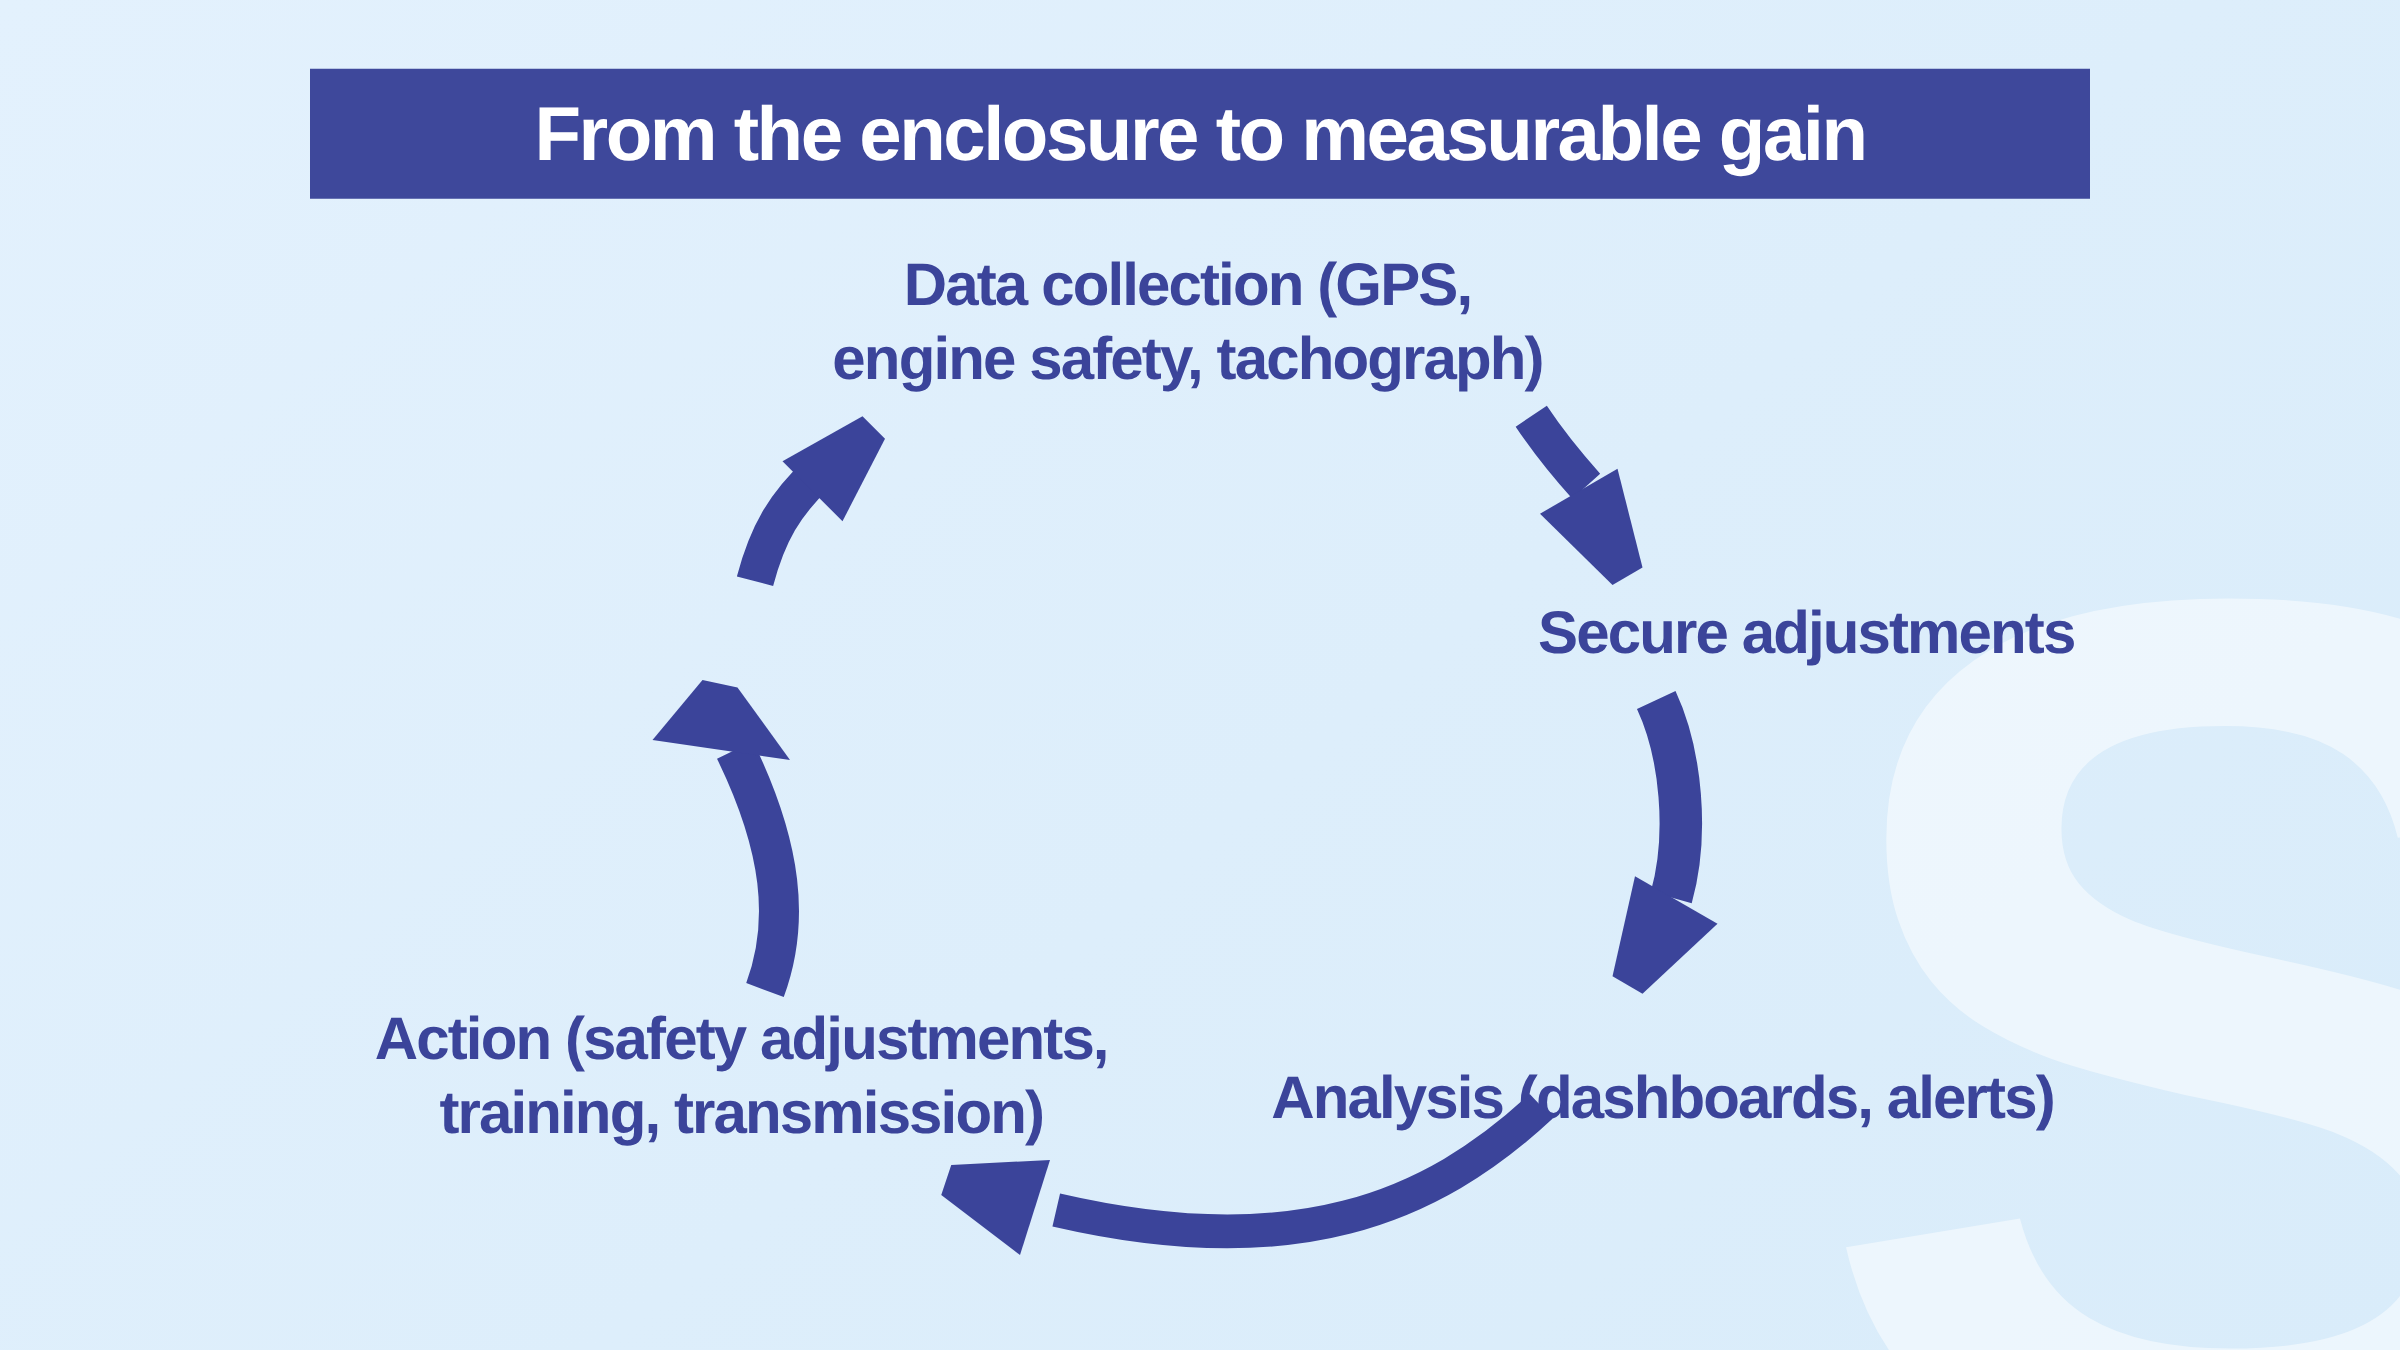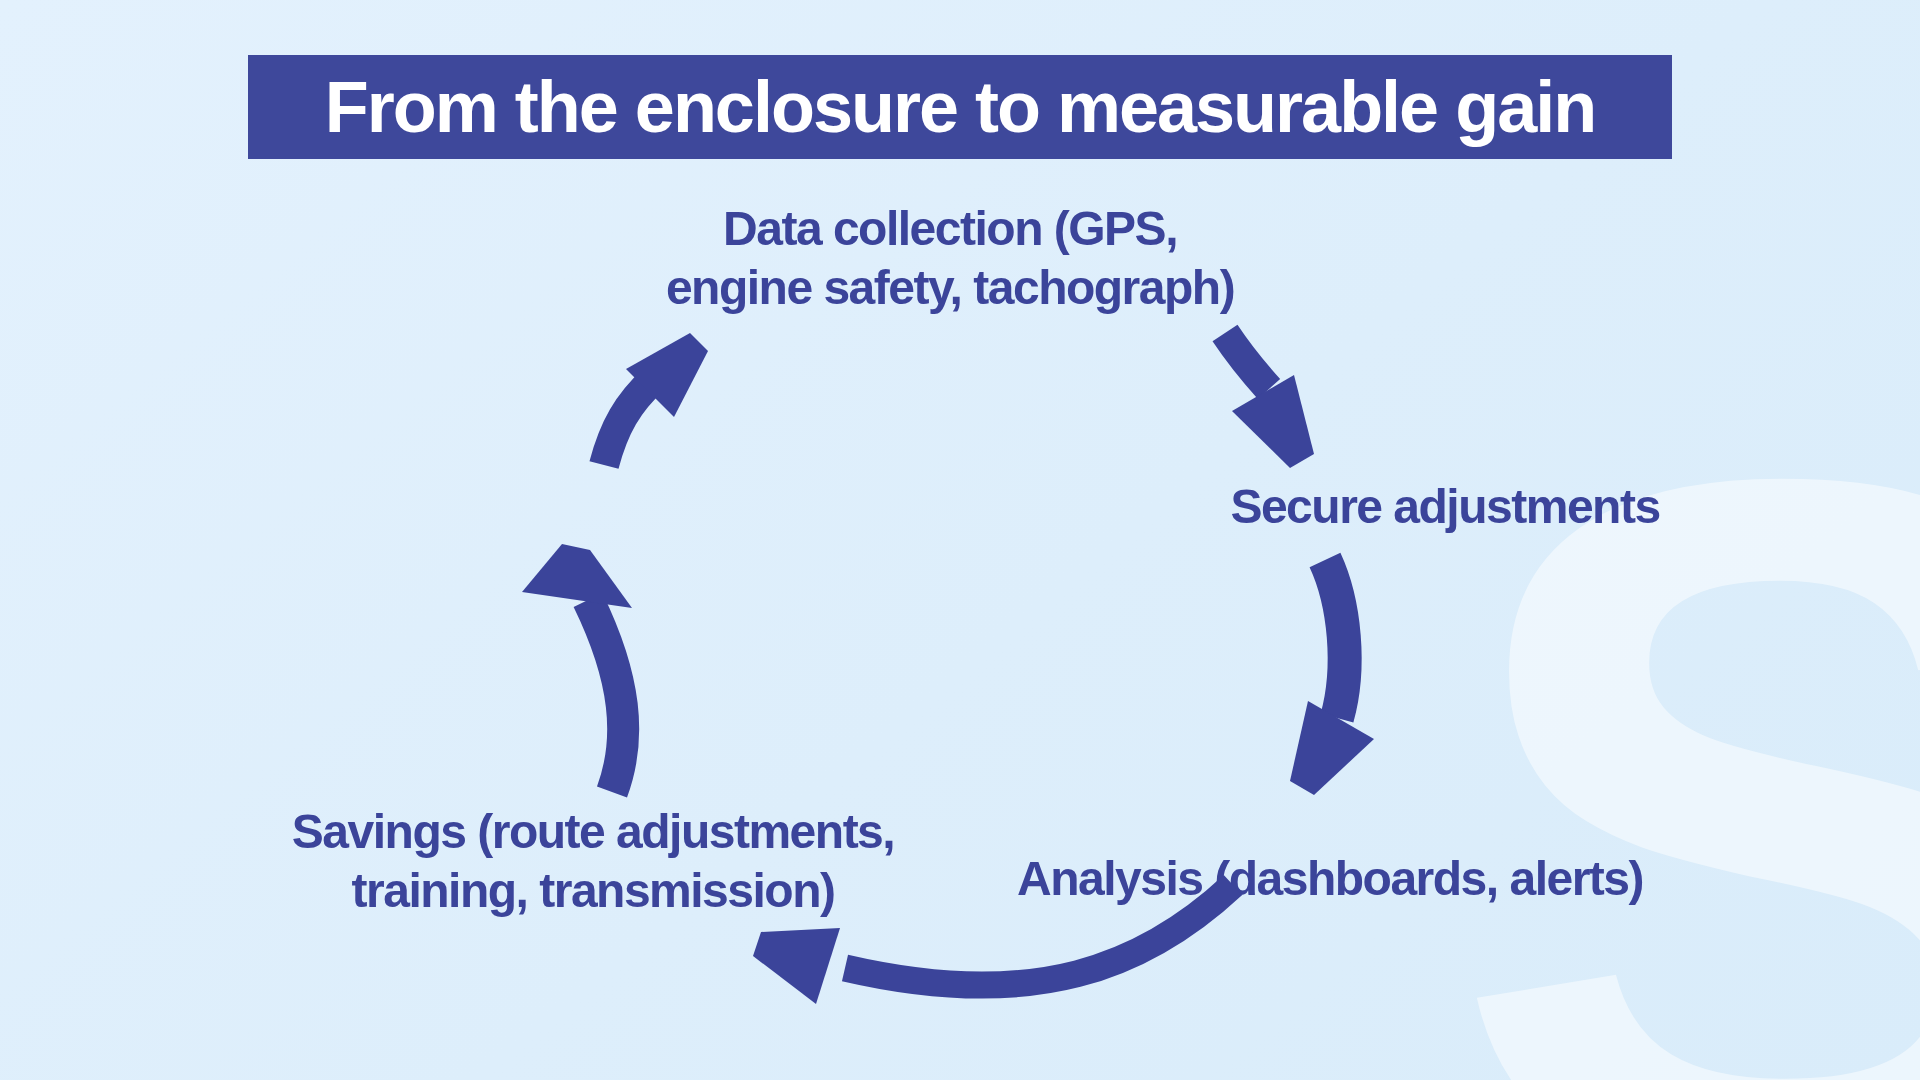--- a/index.html
+++ b/index.html
@@ -14,21 +14,21 @@
     color:var(--watermark, rgba(255,255,255,0.5));
     user-select:none;
   }
   .banner{
     position:absolute;left:248px;top:55px;width:1424px;height:104px;
     background:var(--banner,#3e489b);
     display:flex;align-items:center;justify-content:center;
   }
   .banner h1{
     margin:0;color:var(--title_text,#ffffff);
-    font-size:72px;font-weight:bold;letter-spacing:-2px;white-space:nowrap;
+    font-size:61px;font-weight:bold;letter-spacing:-2px;white-space:nowrap;
   }
   .label{
     position:absolute;color:var(--ink,#3b449a);
     font-weight:bold;font-size:48px;letter-spacing:-1.5px;
     text-align:center;line-height:1.22;
   }
   .label .line{display:block;}
   .arrow{position:absolute;}
   .arrow .shaft{fill:none;stroke:var(--ink,#3b449a);}
   .arrow .head{fill:var(--ink,#3b449a);stroke:none;}
@@ -61,21 +61,21 @@
 
   <div class="label" id="lbl-secure">
     <span class="line">Secure adjustments</span>
   </div>
 
   <div class="label" id="lbl-analysis">
     <span class="line">Analysis (dashboards, alerts)</span>
   </div>
 
   <div class="label" id="lbl-action">
-    <span class="line">Savings (route adjustments,</span>
+    <span class="line">Action (safety adjustments,</span>
     <span class="line">training, transmission)</span>
   </div>
 
 
   <svg class="arrow" id="arrow-1" width="140" height="150" viewBox="0 0 140 150" aria-hidden="true">
     <path class="shaft" d="M 20,10 C 32,28 46,46 64,66" stroke-width="30"></path>
     <path class="head" d="M 27,88 L 85,145 L 109,131 L 89,52 Z"></path>
   </svg>
 
   <svg class="arrow" id="arrow-2" width="150" height="252" viewBox="0 0 150 252" aria-hidden="true">

